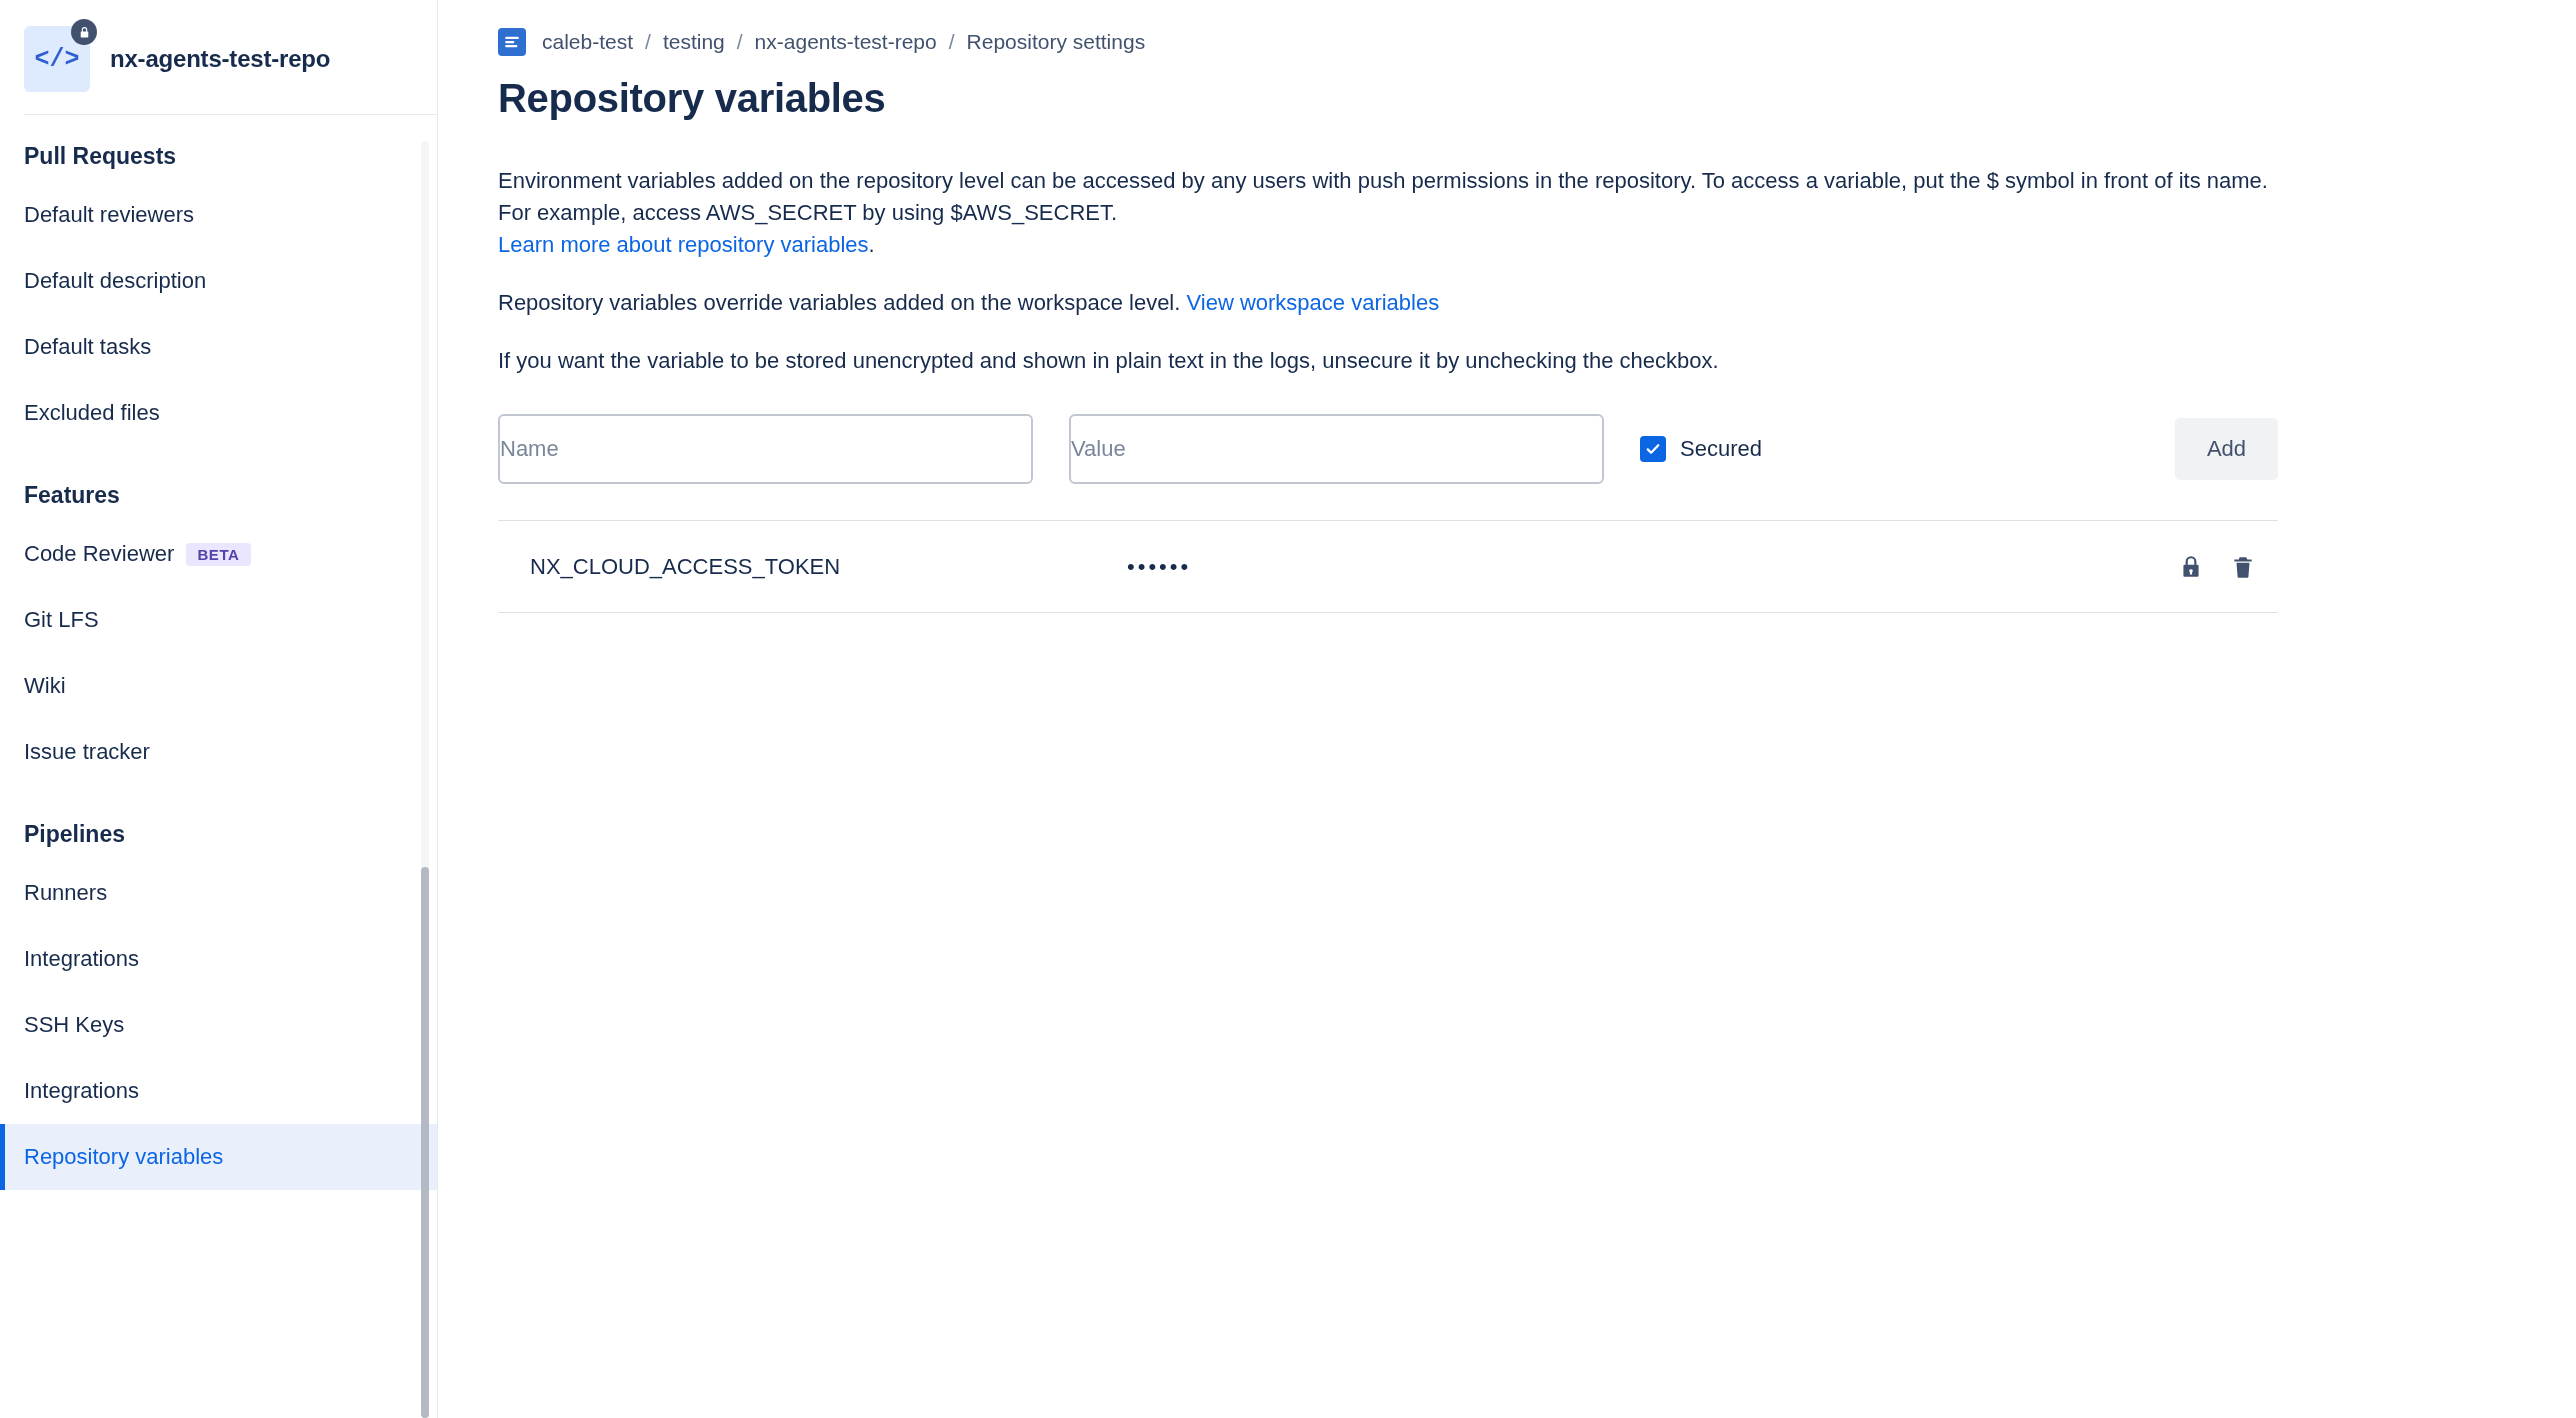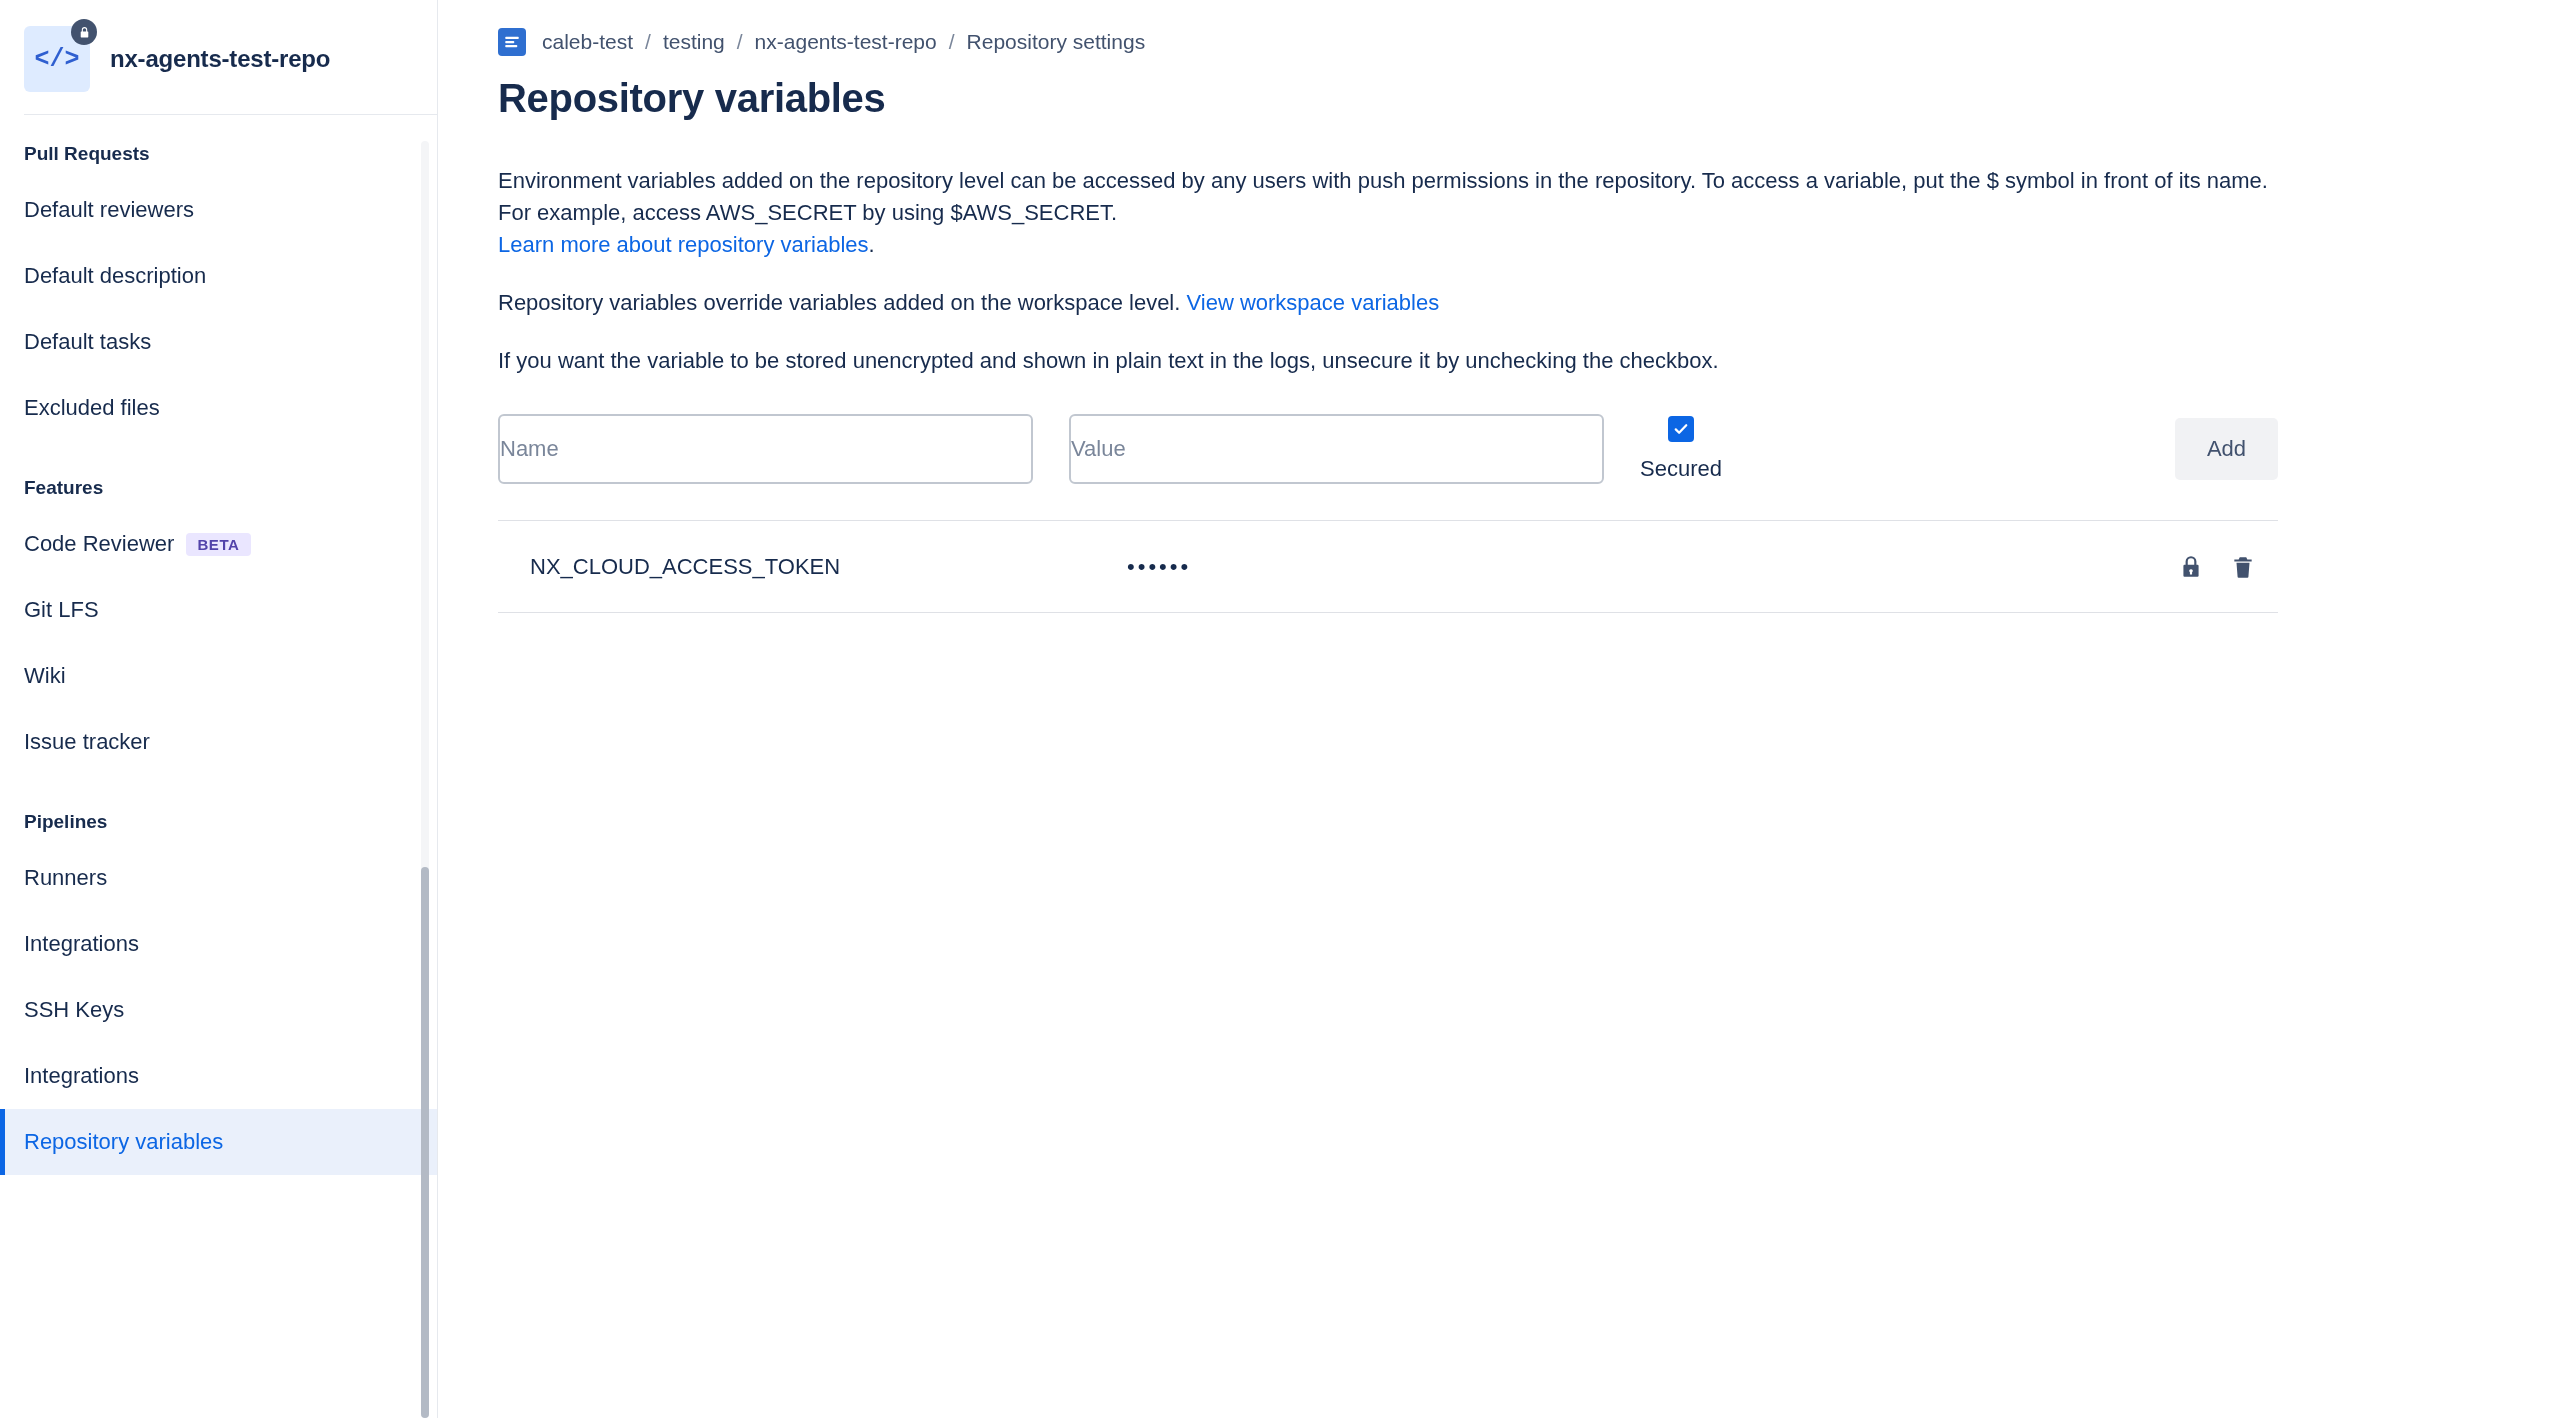--- a/index.html
+++ b/index.html
@@ -60,21 +60,21 @@
   }
   .nav-divider {
     height: 1px;
     background: #e6e9ee;
     margin: 0 0 0 24px;
   }
   .nav {
     padding-top: 10px;
   }
   .nav-section-title {
-    font-size: 19px;
+    font-size: 23px;
     font-weight: bold;
     color: #172b4d;
     padding: 18px 24px 12px 24px;
   }
   .nav-section-title.features { padding-top: 36px; }
   .nav-item {
     display: flex;
     align-items: center;
     gap: 12px;
     height: 66px;
@@ -194,21 +194,20 @@
   }
   .input-box::placeholder { color: #7a869a; }
   .input-name { width: 535px; }
   .input-value { width: 535px; margin-left: 36px; }
   .secured-wrap {
     display: flex;
     align-items: center;
     gap: 14px;
     margin-left: 36px;
     cursor: pointer;
-    flex-direction: column;
   }
   .checkbox {
     width: 26px; height: 26px;
     border-radius: 4px;
     background: #0c66e4;
     display: flex; align-items: center; justify-content: center;
   }
   .checkbox svg { width: 18px; height: 18px; }
   .secured-label { font-size: 22px; color: #172b4d; }
   .add-button {

